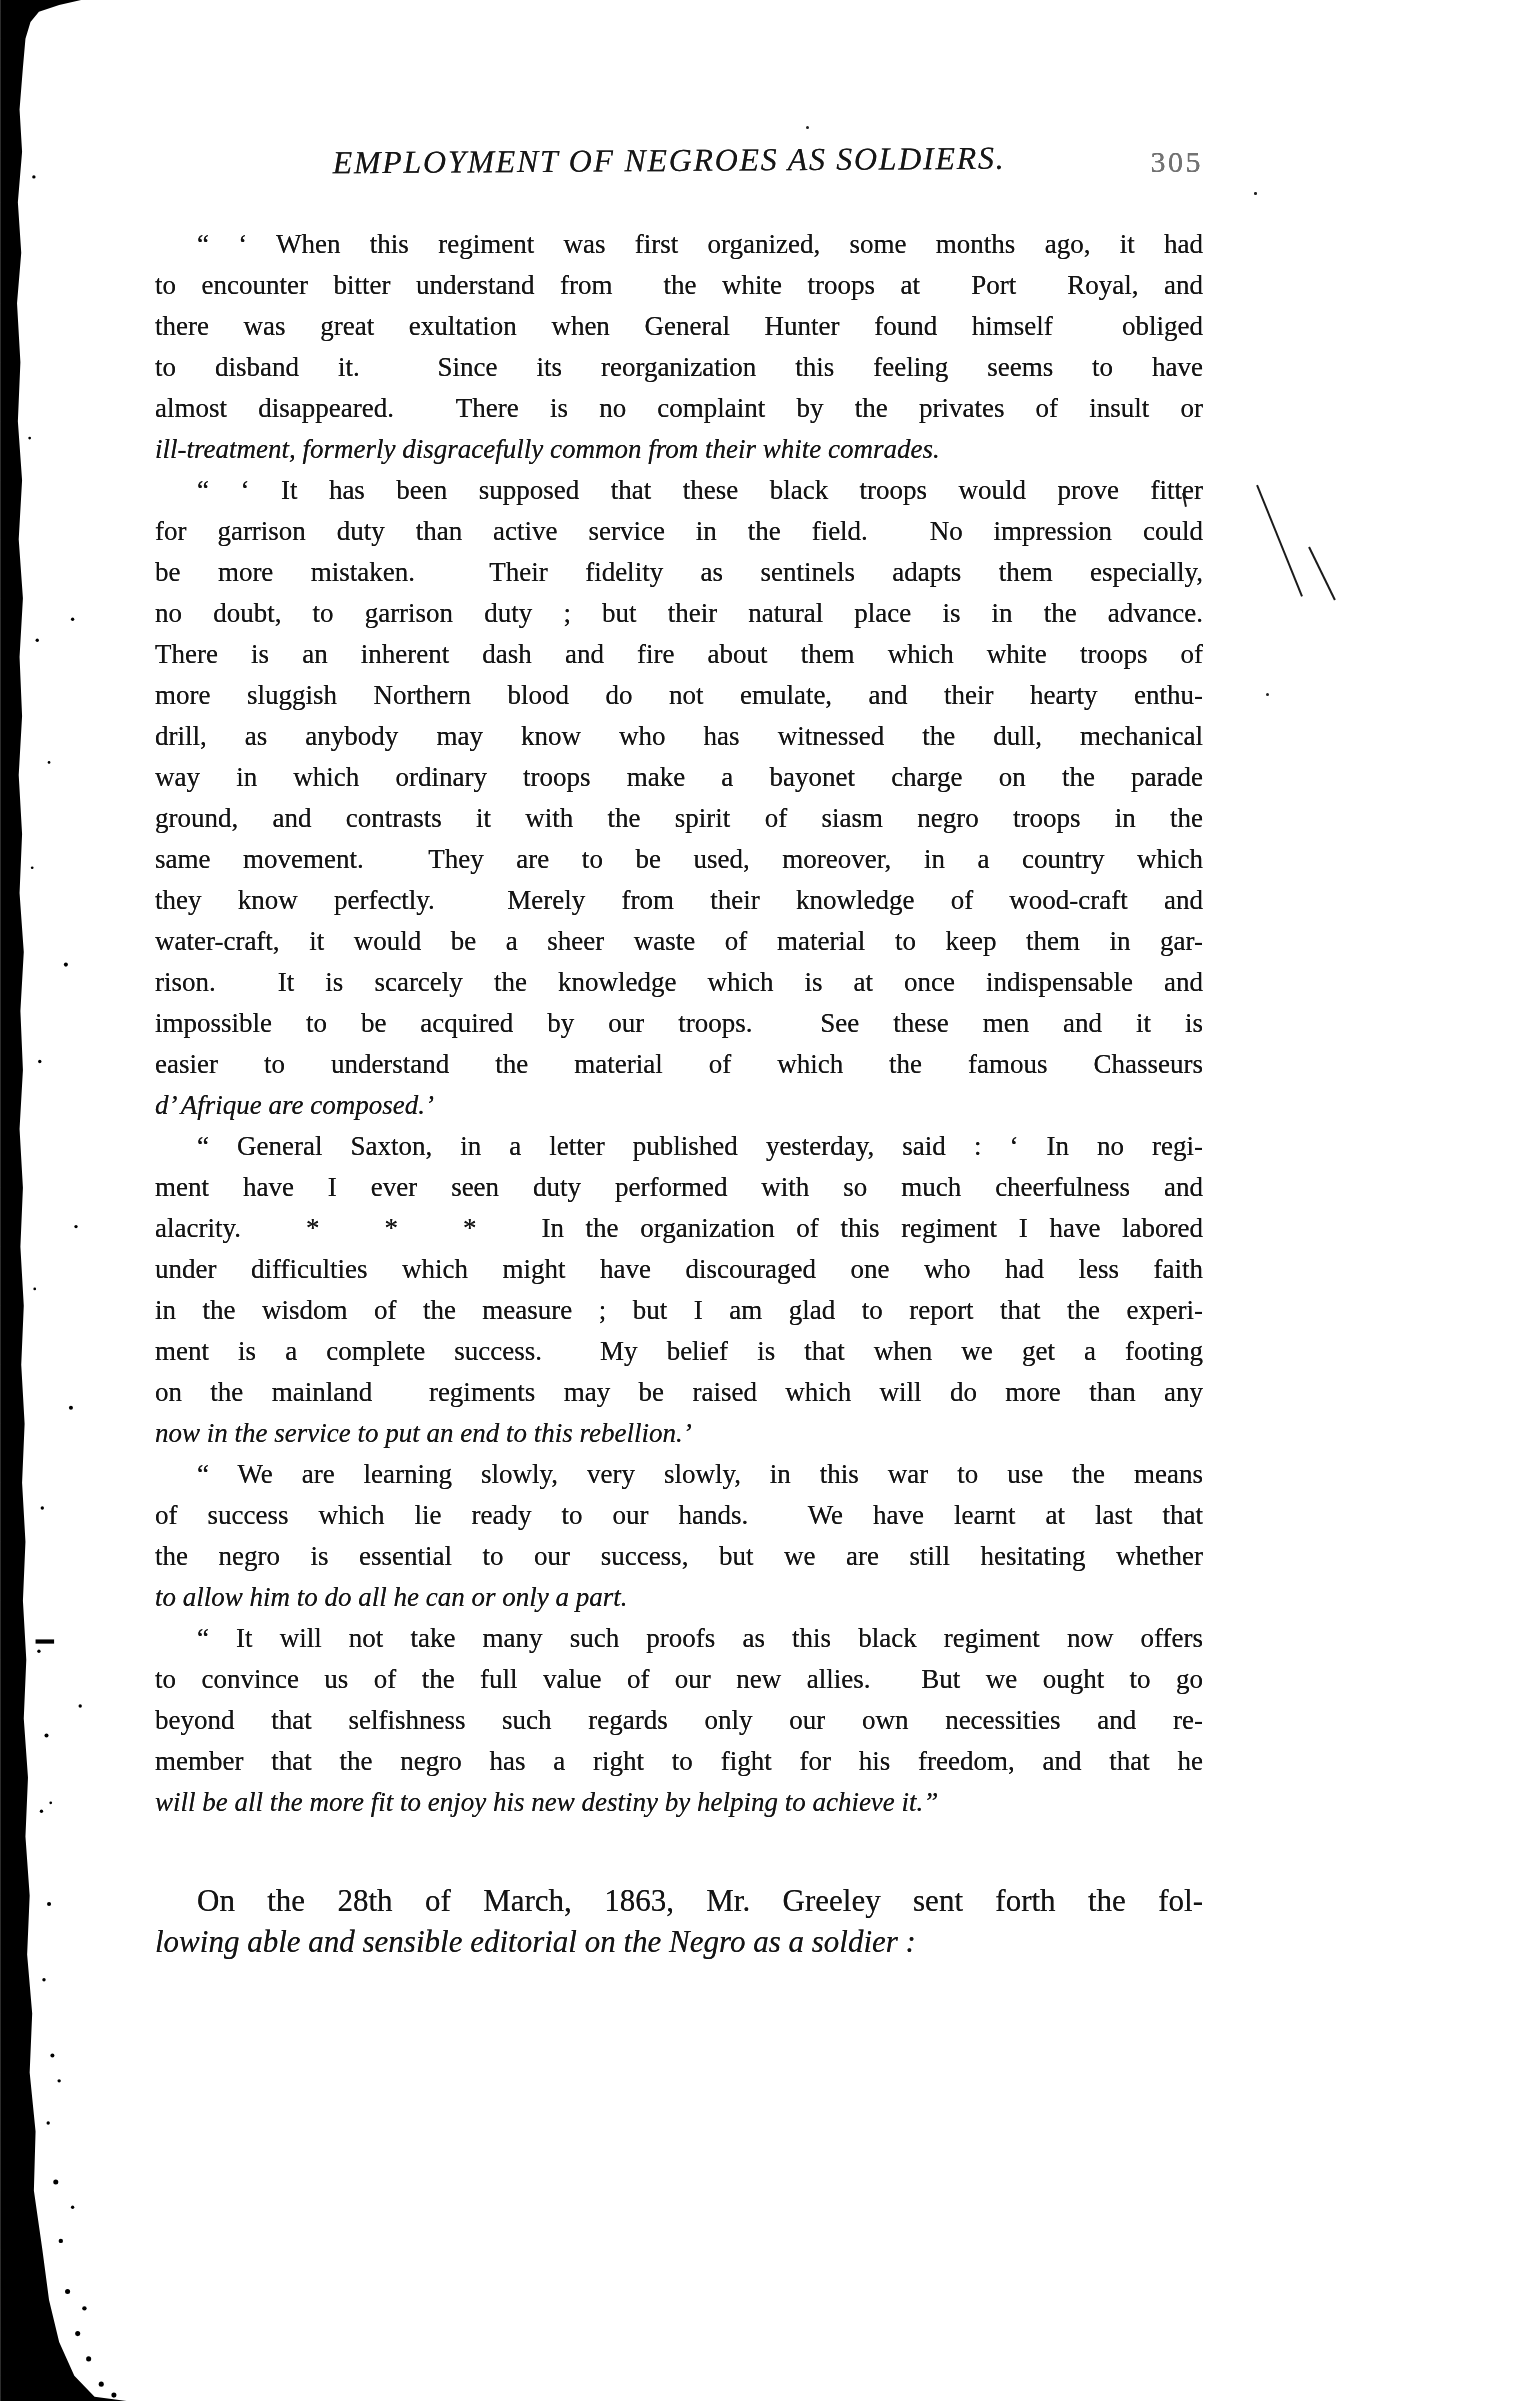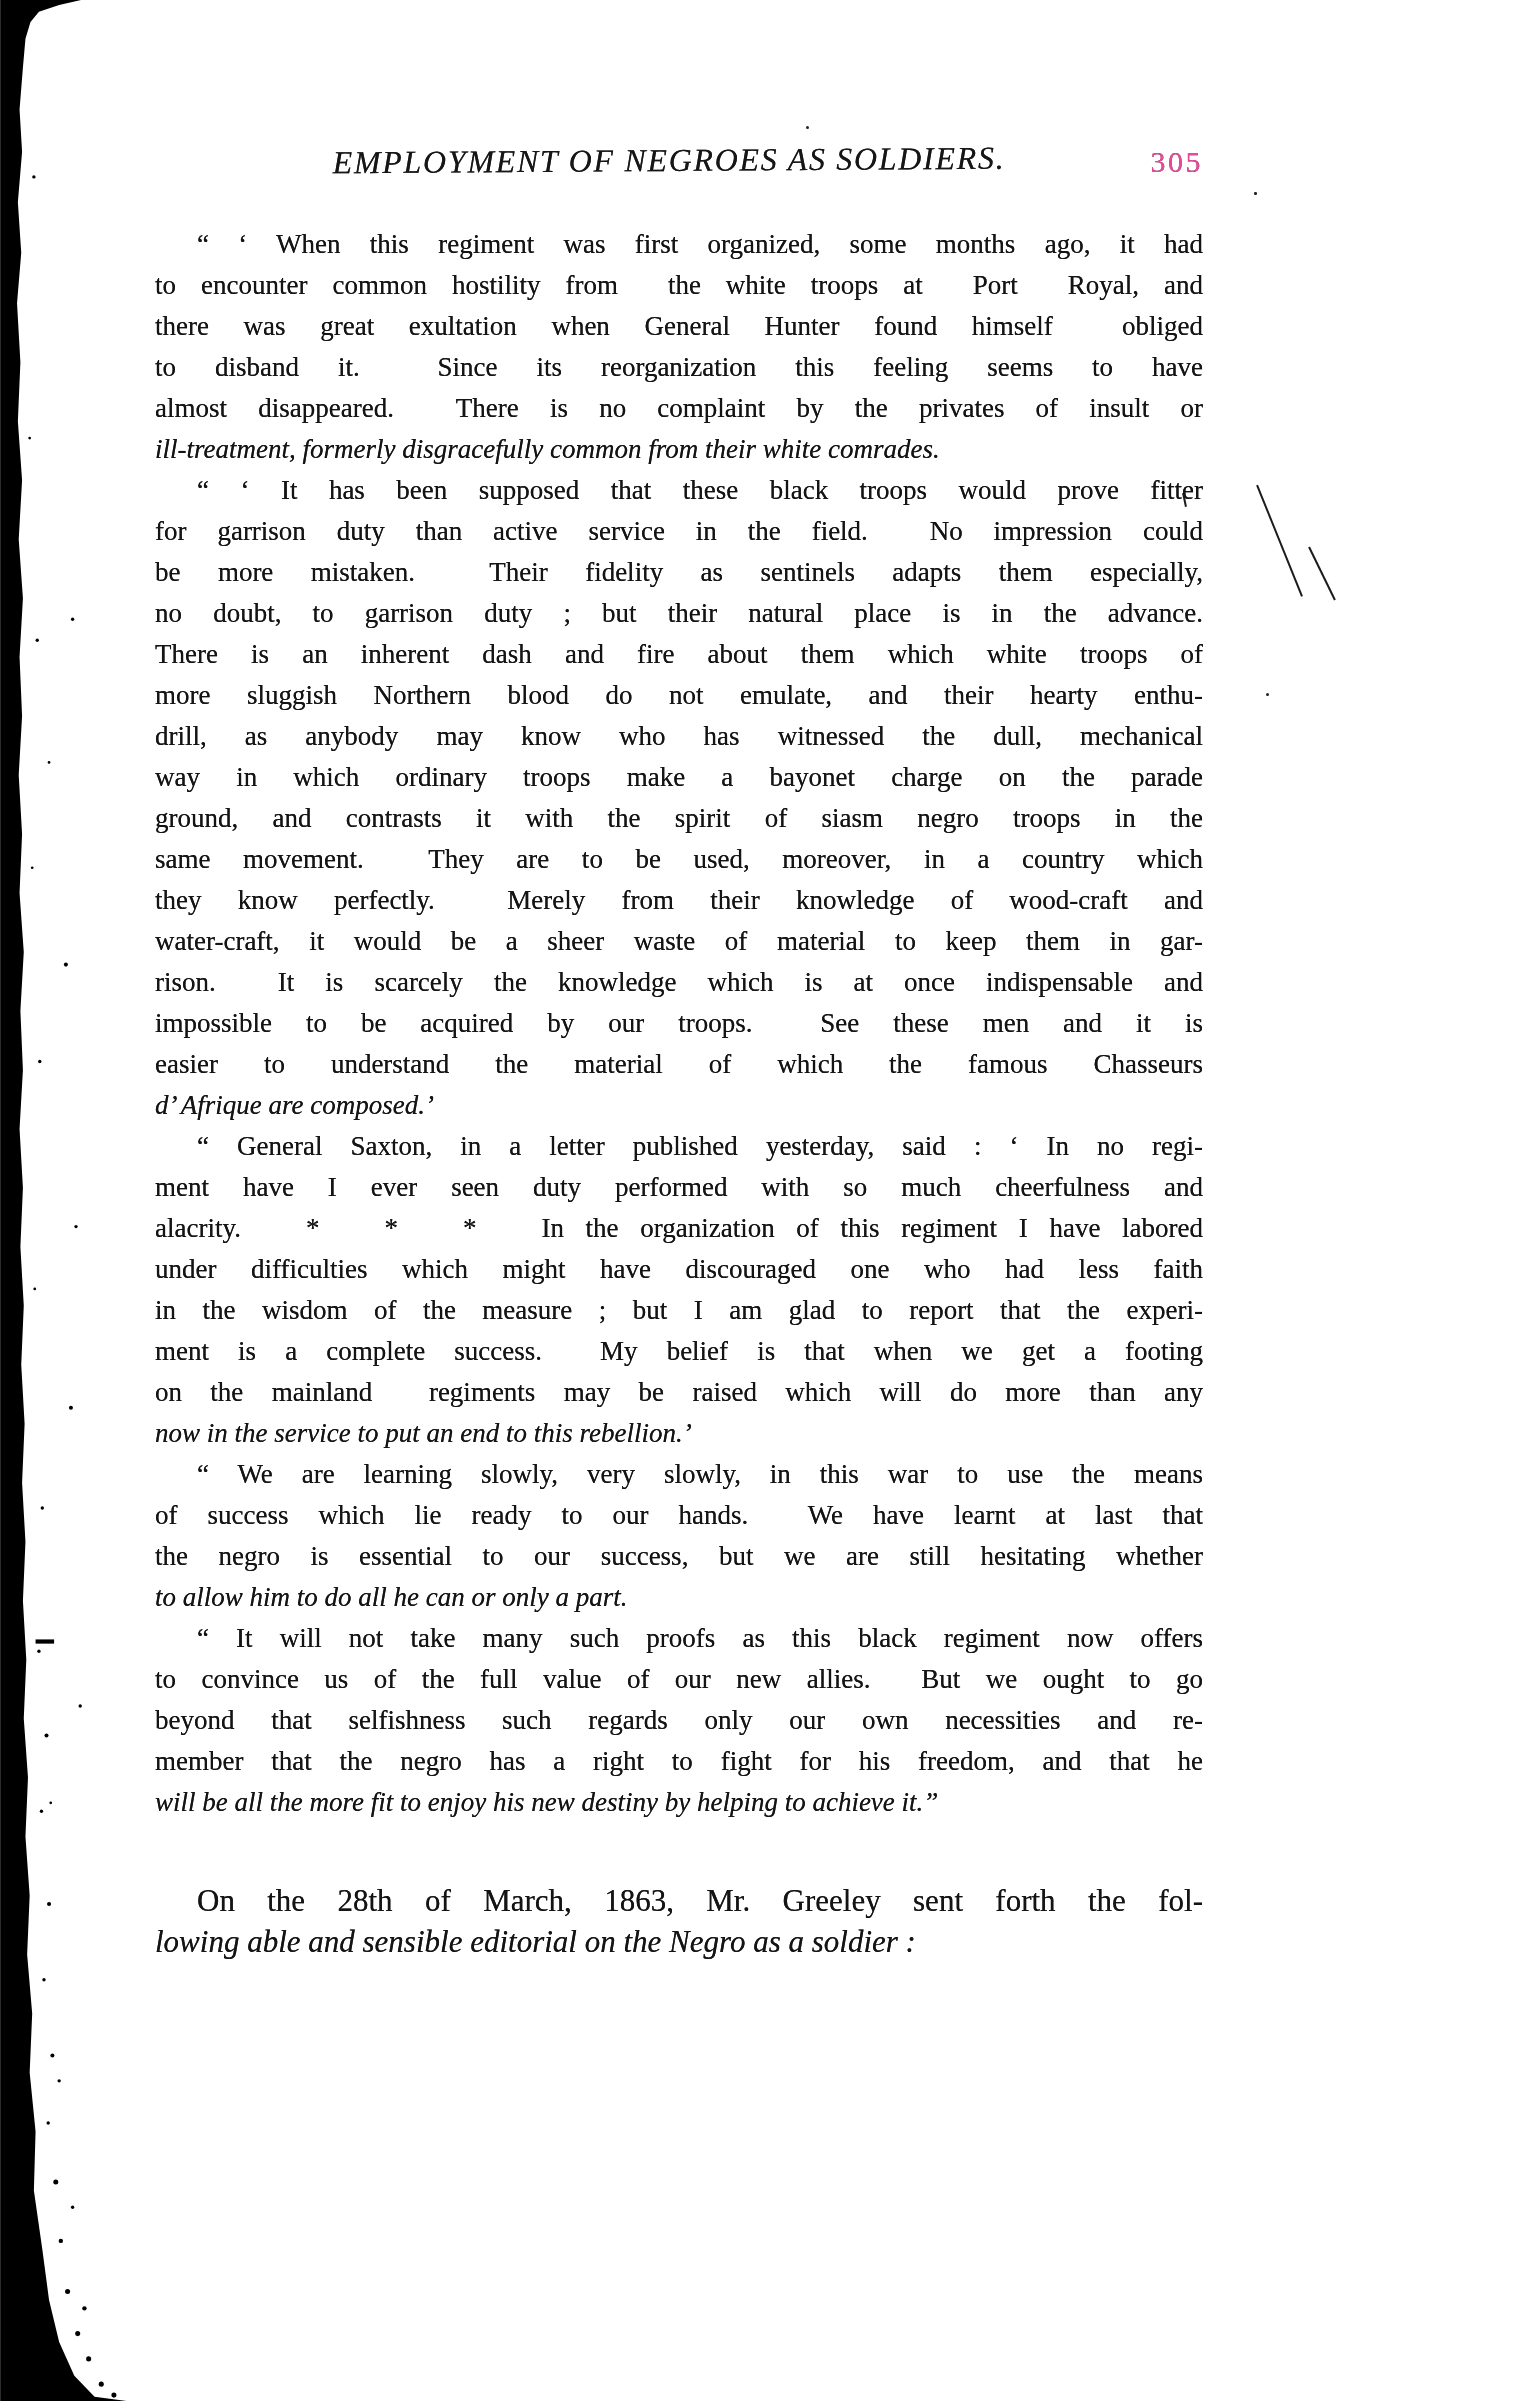--- a/index.html
+++ b/index.html
@@ -15,21 +15,21 @@
   
   .header{position:absolute;top:142px;left:135px;width:1068px;height:51px;}
   .running-title{
     display:block;text-align:center;
     font-style:italic;font-size:32px;letter-spacing:1.7px;
     color:#161616;text-shadow:0 0 0.5px rgba(0,0,0,.75);
     transform:rotate(-0.4deg);
   }
   .page-number{
     position:absolute;right:0;top:3.4px;
-    font-size:30px;letter-spacing:2.5px;color:#ec4899;
+    font-size:30px;letter-spacing:2.5px;color:#737373;
     text-shadow:0 0 0.5px rgba(0,0,0,.75);
   }
   
   .text-block{position:absolute;left:135px;top:224px;width:1068px;}
   .line{
     font-size:27px;line-height:41px;
     text-align:justify;text-align-last:justify;text-justify:inter-word;
     white-space:pre-wrap;
     text-shadow:0 0 0.6px rgba(0,0,0,.8);
     margin-left:20px;
@@ -99,21 +99,21 @@
   </svg>
 
   <div class="header">
     <span class="running-title">EMPLOYMENT OF NEGROES AS SOLDIERS.</span>
     <span class="page-number">305</span>
   </div>
 
   <main class="text-block" id="paragraphs">
       <div class="paragraph body">
         <div class="line">“ ‘ When this regiment was first organized, some months ago, it had</div>
-        <div class="line">to encounter common hostility from  the white troops at  Port  Royal, and</div>
+        <div class="line">to encounter bitter understand from  the white troops at  Port  Royal, and</div>
         <div class="line">there was great exultation when General Hunter found himself  obliged</div>
         <div class="line">to disband it.  Since its reorganization this feeling seems to have</div>
         <div class="line">almost disappeared.  There is no complaint by the privates of insult or</div>
         <div class="line">ill-treatment, formerly disgracefully common from their white comrades.</div>
       </div>
       <div class="paragraph body">
         <div class="line">“ ‘ It has been supposed that these black troops would prove fitter</div>
         <div class="line">for garrison duty than active service in the field.  No impression could</div>
         <div class="line">be more mistaken.  Their fidelity as sentinels adapts them especially,</div>
         <div class="line">no doubt, to garrison duty ; but their natural place is in the advance.</div>

